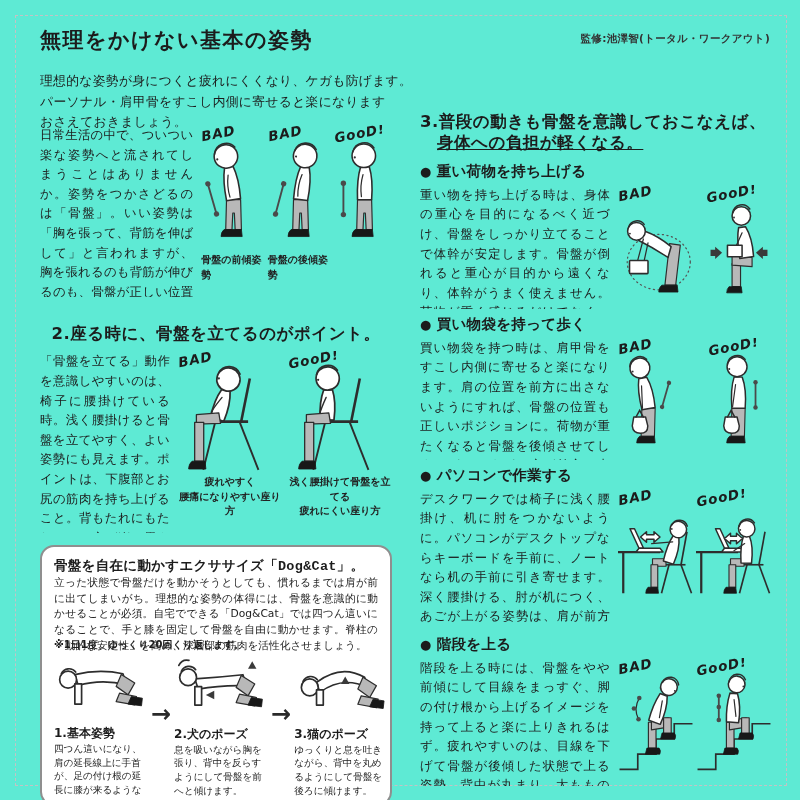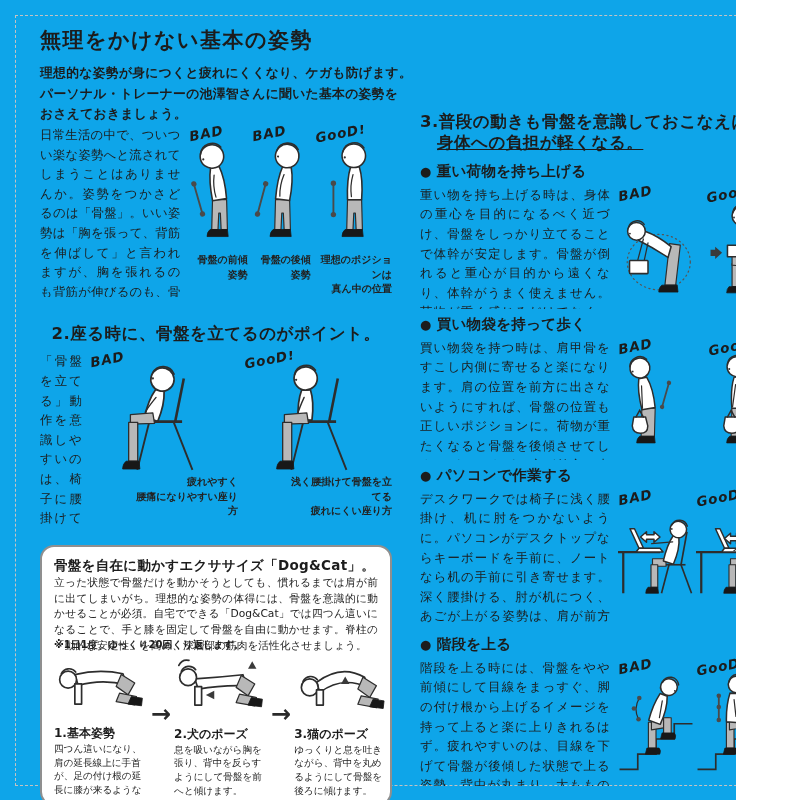--- a/index.html
+++ b/index.html
@@ -1,54 +1,54 @@
 <!DOCTYPE html>
 <html><head>
 <meta charset="utf-8">
 <style>
   * { margin:0; padding:0; box-sizing:border-box; }
   html,body { background:#fff; }
   .page {
-    position:relative; width:736px; height:800px; background:#0ea5e9;
+    position:relative; width:800px; height:800px; background:#5eead4;
     font-family:"DejaVu Sans","Liberation Sans",sans-serif; color:#1c1c1c;
     overflow:hidden;
   }
   .frame {
     position:absolute; left:15px; top:15px; width:772px; height:771px;
     border:1px dashed #c3c3c3; pointer-events:none;
   }
   
   .hdr { position:absolute; left:40px; top:26px; width:730px; }
   .title { font-size:21px; font-weight:700; letter-spacing:1.5px; }
   .credit { position:absolute; right:0; top:6px; font-size:10.5px; font-weight:700; color:#333; letter-spacing:0.3px; }
-  .intro { margin-top:9px; font-size:12.8px; line-height:1.62; font-weight:700; letter-spacing:0.3px; }
+  .intro { margin-top:17px; font-size:12.8px; line-height:1.62; font-weight:400; letter-spacing:0.3px; }
   
   .col-l { position:absolute; left:40px; top:118px; width:352px; }
   .col-r { position:absolute; left:420px; top:111px; width:352px; }
   .h-sec { font-size:16.5px; font-weight:700; letter-spacing:0.5px; line-height:1.3; }
   .body-txt { font-size:12.4px; line-height:1.58; text-align:justify; letter-spacing:0.2px; font-weight:500; }
   .row { display:flex; gap:8px; overflow:hidden; }
   
   .tag { display:inline-block; font-weight:700; font-style:italic; font-size:13.5px;
          letter-spacing:0.8px; transform:rotate(-11deg); white-space:nowrap; }
   
   .figset { display:flex; align-items:flex-start; }
   .fig { display:flex; flex-direction:column; align-items:center; }
   .fig .tag { align-self:flex-start; margin-bottom:-4px; }
-  .cap { font-size:10px; line-height:1.45; font-weight:700; color:#222; text-align:right; }
-  .cap-l { text-align:right;margin-left:44px; }
+  .cap { font-size:10px; line-height:1.45; font-weight:700; color:#222; text-align:left; }
+  .cap-l { text-align:center; }
   
   .row1 { height:172px; margin-top:7px; }
   .row1 .body-txt { width:166px; }
   .h-s2 { margin-top:26px;text-align:center; }
   .row2 { height:182px; margin-top:7px; }
   .row2 .body-txt { width:166px; }
   
   .box { margin-top:12px; border:2px solid #8f8f8f; border-radius:14px; padding:10px 12px 6px; background:#fff; }
-  .box-h { font-size:13.5px; font-weight:700; letter-spacing:0.3px; }
+  .box-h { font-size:13.5px; font-weight:700; letter-spacing:0.3px;font-family:Liberation Mono, monospace; }
   .box-b { margin-top:0; font-size:10.7px; line-height:1.45; text-align:justify; max-height:78px; overflow:hidden; font-weight:500; }
   .box-note { font-size:10px; font-weight:700; text-align:left; margin-top:-15px; }
   .steps { display:flex; align-items:center; margin-top:4px; }
   .step { width:102px; }
   .step-arrow { font-size:24px; font-weight:700; color:#2a2a2a; padding:0 3px 26px; }
   .step-t { font-size:12px; font-weight:700; margin-top:11px; }
   .step-d { font-size:9.6px; line-height:1.42; max-height:56px; overflow:hidden; font-weight:500; }
   
   .h3-wrap { margin-bottom:8px; }
   .h3-l2 { padding-left:17px;text-decoration:underline; }
@@ -76,23 +76,24 @@
   .eye  { fill:#333; }
 </style>
 </head>
 <body>
 
 <div class="page">
   <div class="frame"></div>
 
   <div class="hdr">
     <h1 class="title">無理をかけない基本の姿勢</h1>
+    <div class="credit">監修:池澤智(トータル・ワークアウト)</div>
     <p class="intro">
       <span>理想的な姿勢が身につくと疲れにくくなり、ケガも防げます。</span><br>
-      <span>パーソナル・トレーナーの池澤智さんに聞いた基本の姿勢を</span><br>
+      <span>パーソナル・肩甲骨をすこし内側に寄せると楽になります</span><br>
       <span>おさえておきましょう。</span>
     </p>
   </div>
 
   <div class="col-l">
 
     <div class="row row1">
       <p class="body-txt">日常生活の中で、ついつい楽な姿勢へと流されてしまうことはありませんか。姿勢をつかさどるのは「骨盤」。いい姿勢は「胸を張って、背筋を伸ばして」と言われますが、胸を張れるのも背筋が伸びるのも、骨盤が正しい位置をキープしているから。あらゆる動作の基本になる、正しい骨盤の位置を把握しておきましょう。</p>
 
       <div class="figset" style="gap:4px">
@@ -152,24 +153,20 @@
             <circle class="dot" cx="12" cy="59" r="3.4"></circle>
               <circle class="dot" cx="12" cy="99" r="3.4"></circle>
             <path class="pants" d="M30,80 L29,118 L37,118 L38,97 L40,97 L41,118 L49,118 L48,80 Z"></path>
             <path class="shoe" d="M27,118 L49,118 L50,127 L23,127 Q23,121 27,118 Z"></path>
             <path class="sk" d="M34,38 Q29,54 30,80 L48,80 Q50,54 45,38 Z"></path>
             <circle class="sk" cx="38" cy="24" r="15"></circle>
             <path class="ln" d="M24,19 A15,15 0 0 1 51,14"></path>
             <circle class="eye" cx="26.5" cy="26" r="1.4"></circle>
             <path class="lnt" d="M37,48 Q33,62 35,76"></path>
           </svg>
-          <div class="cap">
-            <div>理想のポジションは</div>
-            <div>真ん中の位置</div>
-          </div>
         </div>
       </div>
     </div>
 
     <h2 class="h-sec h-s2">2.座る時に、骨盤を立てるのがポイント。</h2>
     <div class="row row2">
       <p class="body-txt">「骨盤を立てる」動作を意識しやすいのは、椅子に腰掛けている時。浅く腰掛けると骨盤を立てやすく、よい姿勢にも見えます。ポイントは、下腹部とお尻の筋肉を持ち上げること。背もたれにもたれかかる方が楽に思えますが、腹筋を使わなくなって骨盤も倒れてしまうため、姿勢の悪化や腰痛につながる恐れがあります。</p>
 
       <div class="figset" style="gap:6px">
 

